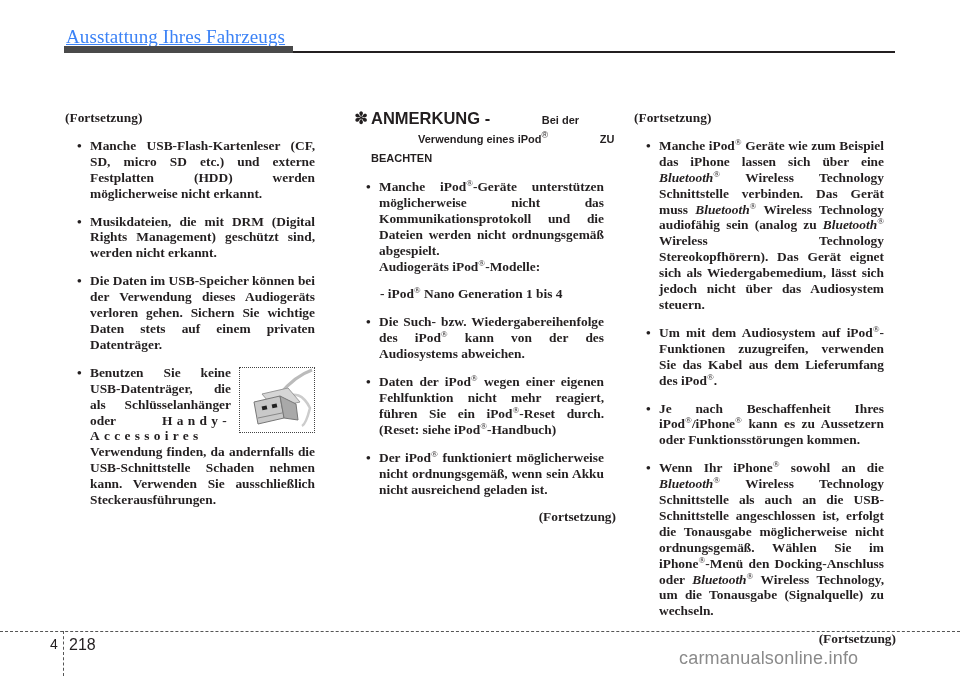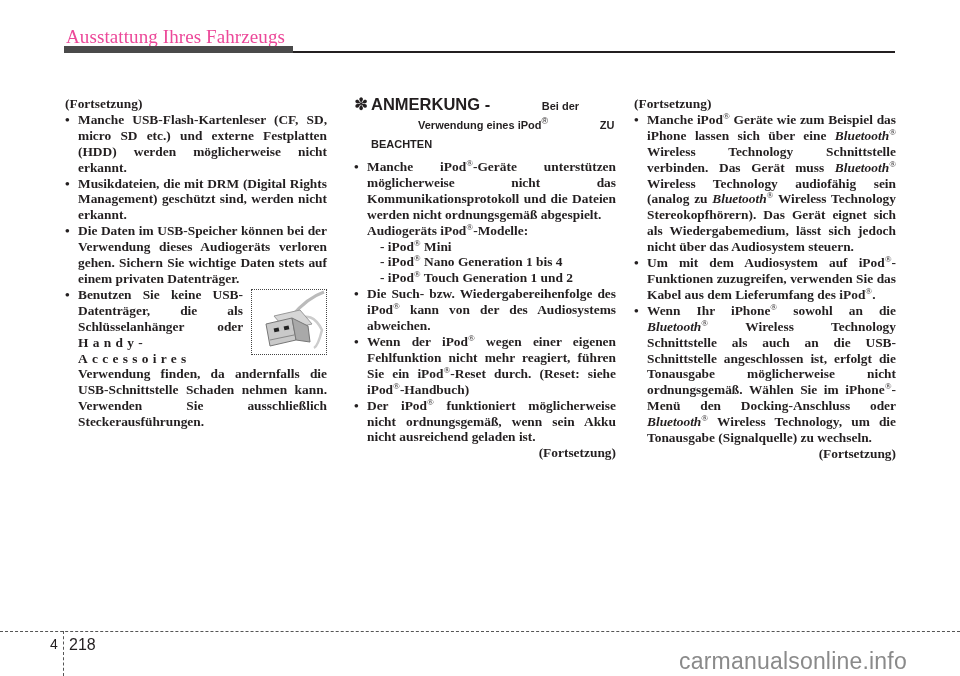--- a/index.html
+++ b/index.html
@@ -1,48 +1,48 @@
 <!DOCTYPE html>
 <html><head>
 <meta charset="utf-8">
 <style>
   html, body { margin: 0; padding: 0; background: #ffffff; }
   body { width: 960px; height: 676px; position: relative; overflow: hidden;
          font-family: "Liberation Serif", "DejaVu Serif", serif; color: #231f20; }
   .header-title { position: absolute; left: 66px; top: 26px; font-size: 19px;
-                  font-family: "Liberation Serif", serif; color: #ec4899; letter-spacing: 0.1px; }
+                  font-family: "Liberation Serif", serif; color: #3b82f6; letter-spacing: 0.1px; text-decoration: underline; }
   .header-bar { position: absolute; left: 64px; top: 46px; width: 229px; height: 7px; background: #4a4a4a; }
   .header-line { position: absolute; left: 293px; top: 51px; width: 602px; height: 2px; background: #231f20; }
 
-  .col { position: absolute; top: 96px; width: 262px; font-weight: bold; font-size: 13.4px; line-height: 15.9px; }
+  .col { position: absolute; top: 110px; width: 262px; font-weight: bold; font-size: 13.4px; line-height: 15.9px; }
   .col-left { left: 65px; }
   .col-mid { left: 354px; width: 262px; }
   .col-right { left: 634px; width: 262px; }
 
   .p { margin: 0; }
-  .bullet { position: relative; padding-left: 13px; text-align: justify; text-align-last: left; margin: 0; }
+  .bullet { position: relative; padding-left: 13px; text-align: justify; text-align-last: left; margin: 12px; }
   .bullet::before { content: "\2022"; position: absolute; left: 0; top: 0; }
   .sub { position: relative; padding-left: 22px; text-indent: -9px; margin: 0 0 0 13px; text-align: justify; text-align-last: left; }
   .right { text-align: right; margin: 0; }
   sup { font-size: 9px; line-height: 0; vertical-align: 5px; font-weight: normal; }
   i { }
   .spaced { letter-spacing: 4.3px; }
 
   .note-head { font-family: "Liberation Sans", "DejaVu Sans", sans-serif; font-weight: bold; font-size: 16.5px; line-height: 17px;
                margin: 0 0 6px 0; position: relative; padding-left: 17px; }
   .note-head .star { position: absolute; left: 0; top: 0; font-size: 17px; }
   .note-head .small { font-size: 11px; padding-left: 47px; }
 
   .usb-figure { float: right; width: 74px; height: 64px; border: 1.5px dotted #444; margin: 2px 0 2px 8px; position: relative; background: #fff; }
 
   .footer-dash { position: absolute; left: 0; top: 631px; width: 960px; height: 0; border-top: 1.5px dashed #555; }
   .footer-vdash { position: absolute; left: 63px; top: 631px; height: 45px; width: 0; border-left: 1.5px dashed #555; }
   .chapter-num { position: absolute; left: 50px; top: 636px; font-family: "Liberation Sans", sans-serif; font-size: 14px; color: #231f20; }
   .page-num { position: absolute; left: 69px; top: 636px; font-family: "Liberation Sans", sans-serif; font-size: 16px; color: #231f20; }
-  .watermark { position: absolute; left: 679px; top: 648px; font-family: "Liberation Sans", sans-serif; font-size: 23px; color: #8a8a8a; letter-spacing: 0.2px; }
+  .watermark { position: absolute; left: 679px; top: 648px; font-family: "Liberation Sans", sans-serif; font-size: 18px; color: #8a8a8a; letter-spacing: 0.2px; }
 </style>
 </head>
 <body>
 
 <div class="header-title">Ausstattung Ihres Fahrzeugs</div>
 <div class="header-bar"></div>
 <div class="header-line"></div>
 
 <div class="col col-left">
   <p class="p">(Fortsetzung)</p>
@@ -73,33 +73,32 @@
     <span class="star">✽</span>
     <span>ANMERKUNG -</span>
     <span class="small">Bei der</span><br>
     <span class="small">Verwendung eines iPod</span><sup>®</sup>
     <span class="small">ZU BEACHTEN</span>
   </div>
   <div class="bullet">
     <span>Manche iPod</span><sup>®</sup><span>-Geräte unterstützen möglicherweise nicht das Kommunikationsprotokoll und die Dateien werden nicht ordnungsgemäß abgespielt.</span><br>
     <span>Audiogeräts iPod</span><sup>®</sup><span>-Modelle:</span>
   </div>
-  <p class="sub"><span>- iPod</span><sup>®</sup><span> Mini</span></p>
   <p class="sub"><span>- iPod</span><sup>®</sup><span> Nano Generation 1 bis 4</span></p>
-  <p class="sub"><span>- iPod</span><sup>®</sup><span> Touch Generation 1 und 2</span></p>
   <p class="bullet"><span>Die Such- bzw. Wiedergabereihenfolge des iPod</span><sup>®</sup><span> kann von der des Audiosystems abweichen.</span></p>
-  <p class="bullet"><span>Wenn der iPod</span><sup>®</sup><span> wegen einer eigenen Fehlfunktion nicht mehr reagiert, führen Sie ein iPod</span><sup>®</sup><span>-Reset durch. (Reset: siehe iPod</span><sup>®</sup><span>-Handbuch)</span></p>
+  <p class="bullet"><span>Daten der iPod</span><sup>®</sup><span> wegen einer eigenen Fehlfunktion nicht mehr reagiert, führen Sie ein iPod</span><sup>®</sup><span>-Reset durch. (Reset: siehe iPod</span><sup>®</sup><span>-Handbuch)</span></p>
   <p class="bullet"><span>Der iPod</span><sup>®</sup><span> funktioniert möglicherweise nicht ordnungsgemäß, wenn sein Akku nicht ausreichend geladen ist.</span></p>
   <p class="right">(Fortsetzung)</p>
 </div>
 
 <div class="col col-right">
   <p class="p">(Fortsetzung)</p>
   <p class="bullet"><span>Manche iPod</span><sup>®</sup><span> Geräte wie zum Beispiel das iPhone lassen sich über eine </span><i>Bluetooth</i><sup>®</sup><span> Wireless Technology Schnittstelle verbinden. Das Gerät muss </span><i>Bluetooth</i><sup>®</sup><span> Wireless Technology audiofähig sein (analog zu </span><i>Bluetooth</i><sup>®</sup><span> Wireless Technology Stereokopfhörern). Das Gerät eignet sich als Wiedergabemedium, lässt sich jedoch nicht über das Audiosystem steuern.</span></p>
   <p class="bullet"><span>Um mit dem Audiosystem auf iPod</span><sup>®</sup><span>-Funktionen zuzugreifen, verwenden Sie das Kabel aus dem Lieferumfang des iPod</span><sup>®</sup><span>.</span></p>
+  <p class="bullet"><span>Je nach Beschaffenheit Ihres iPod</span><sup>®</sup><span>/iPhone</span><sup>®</sup><span> kann es zu Aussetzern oder Funktionsstörungen kommen.</span></p>
   <p class="bullet"><span>Wenn Ihr iPhone</span><sup>®</sup><span> sowohl an die </span><i>Bluetooth</i><sup>®</sup><span> Wireless Technology Schnittstelle als auch an die USB-Schnittstelle angeschlossen ist, erfolgt die Tonausgabe möglicherweise nicht ordnungsgemäß. Wählen Sie im iPhone</span><sup>®</sup><span>-Menü den Docking-Anschluss oder </span><i>Bluetooth</i><sup>®</sup><span> Wireless Technology, um die Tonausgabe (Signalquelle) zu wechseln.</span></p>
   <p class="right">(Fortsetzung)</p>
 </div>
 
 <div class="footer-dash"></div>
 <div class="footer-vdash"></div>
 <div class="chapter-num">4</div>
 <div class="page-num">218</div>
 <div class="watermark">carmanualsonline.info</div>
 

